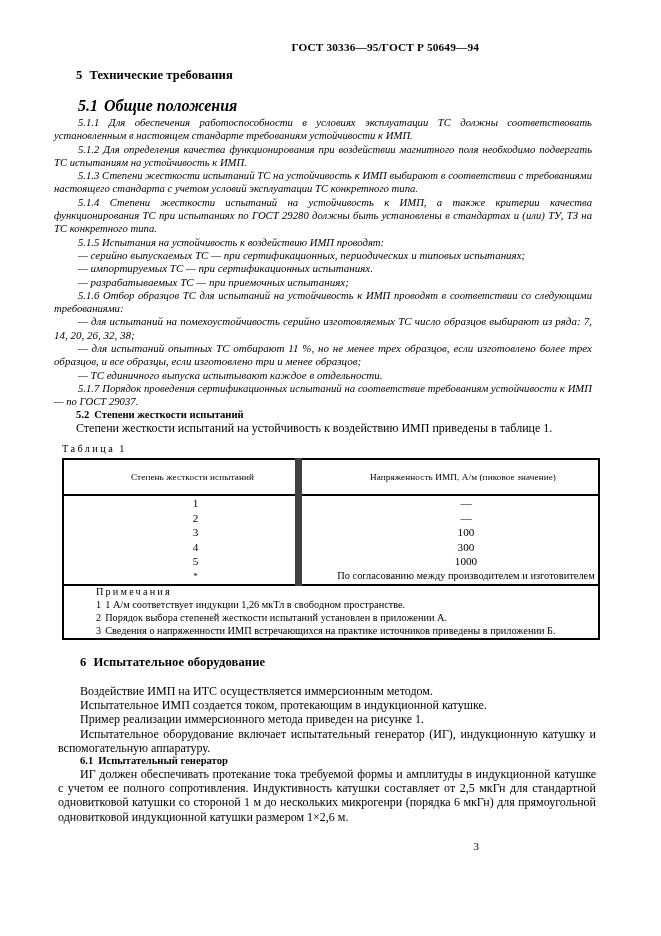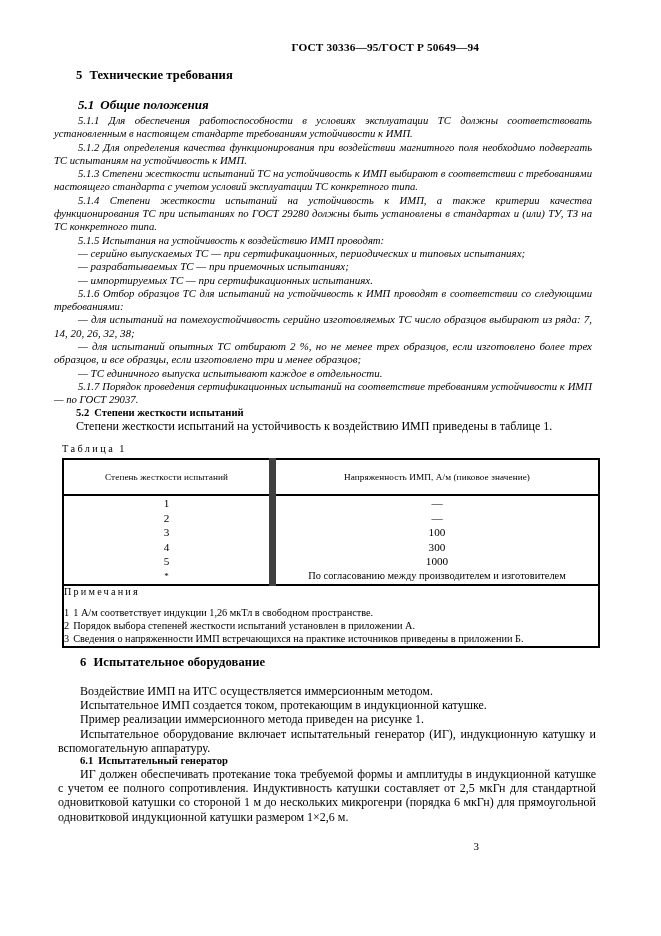--- a/index.html
+++ b/index.html
@@ -47,21 +47,21 @@
   h1.section {
     font-size: 12.6px;
     font-weight: bold;
     margin: 0 0 14px 0;
     padding-left: 22px;
     letter-spacing: 0.1px;
   }
   h1.section .num { margin-right: 7px; }
 
   h2.subsec {
-    font-size: 13px;
+    font-size: 16px;
     font-weight: bold;
     font-style: italic;
     margin: 0 0 1px 0;
     padding-left: 24px;
     font-family: Liberation Serif, serif;
   }
   h2.subsec .num { margin-right: 6px; }
 
   h2.subsec-upright {
     font-size: 10.6px;
@@ -119,21 +119,21 @@
   .gost-table th,
   .gost-table td {
     border: 0;
     padding: 0;
     vertical-align: middle;
   }
   .gost-table .outer-top   { border-top: 2.2px solid #000; }
   .gost-table .colsep      { border-left: 7px solid #404040; }
   .gost-table .outer-left  { border-left: 2.2px solid #000; }
   .gost-table .outer-right { border-right: 2.2px solid #000; }
-  .gost-table .rule-under  { border-bottom: 2.2px solid #000; }
+  .gost-table .rule-under  { border-bottom: 2.2px solid #000; padding-left: 32px; }
 
   .gost-table th {
     font-weight: normal;
     font-size: 9.2px;
     text-align: center;
     height: 34px;
     padding: 0 6px;
     letter-spacing: 0.1px;
   }
 
@@ -151,21 +151,21 @@
   }
   .cell-values .agreement { font-size: 10.4px; }
   .lvl-star { font-size: 9px; vertical-align: 1px; }
 
   .notes-cell {
     padding: 6px 0 7px 10px;
   }
   .notes-title {
     font-size: 10.2px;
     letter-spacing: 2.2px;
-    margin-bottom: 9px;
+    margin-bottom: 1px;
   }
   .note-line {
     font-size: 10.3px;
     line-height: 13.4px;
     white-space: nowrap;
   }
   .note-line .nnum { margin-right: 4px; }
 
   
   .lower {
@@ -198,25 +198,25 @@
     <h2 class="subsec">
       <span class="num">5.1</span><span>Общие положения</span>
     </h2>
 
     <p class="para">5.1.1 Для обеспечения работоспособности в условиях эксплуатации ТС должны соответствовать установленным в настоящем стандарте требованиям устойчивости к ИМП.</p>
     <p class="para">5.1.2 Для определения качества функционирования при воздействии магнитного поля необходимо подвергать ТС испытаниям на устойчивость к ИМП.</p>
     <p class="para">5.1.3 Степени жесткости испытаний ТС на устойчивость к ИМП выбирают в соответствии с требованиями настоящего стандарта с учетом условий эксплуатации ТС конкретного типа.</p>
     <p class="para">5.1.4 Степени жесткости испытаний на устойчивость к ИМП, а также критерии качества функционирования ТС при испытаниях по ГОСТ 29280 должны быть установлены в стандартах и (или) ТУ, ТЗ на ТС конкретного типа.</p>
     <p class="para">5.1.5 Испытания на устойчивость к воздействию ИМП проводят:</p>
     <p class="dash">— серийно выпускаемых ТС — при сертификационных, периодических и типовых испытаниях;</p>
+    <p class="dash">— импортируемых ТС — при сертификационных испытаниях.</p>
     <p class="dash">— разрабатываемых ТС — при приемочных испытаниях;</p>
-    <p class="dash">— импортируемых ТС — при сертификационных испытаниях.</p>
     <p class="para">5.1.6 Отбор образцов ТС для испытаний на устойчивость к ИМП проводят в соответствии со следующими требованиями:</p>
     <p class="dash">— для испытаний на помехоустойчивость серийно изготовляемых ТС число образцов выбирают из ряда: 7, 14, 20, 26, 32, 38;</p>
-    <p class="dash">— для испытаний опытных ТС отбирают 2 %, но не менее трех образцов, если изготовлено более трех образцов, и все образцы, если изготовлено три и менее образцов;</p>
+    <p class="dash">— для испытаний опытных ТС отбирают 11 %, но не менее трех образцов, если изготовлено более трех образцов, и все образцы, если изготовлено три и менее образцов;</p>
     <p class="dash">— ТС единичного выпуска испытывают каждое в отдельности.</p>
     <p class="para">5.1.7 Порядок проведения сертификационных испытаний на соответствие требованиям устойчивости к ИМП — по ГОСТ 29037.</p>
 
     <h2 class="subsec-upright">
       <span class="num">5.2</span><span>Степени жесткости испытаний</span>
     </h2>
     <p class="para-upright">Степени жесткости испытаний на устойчивость к воздействию ИМП приведены в таблице 1.</p>
   </div>
 
   <div class="table-label">

